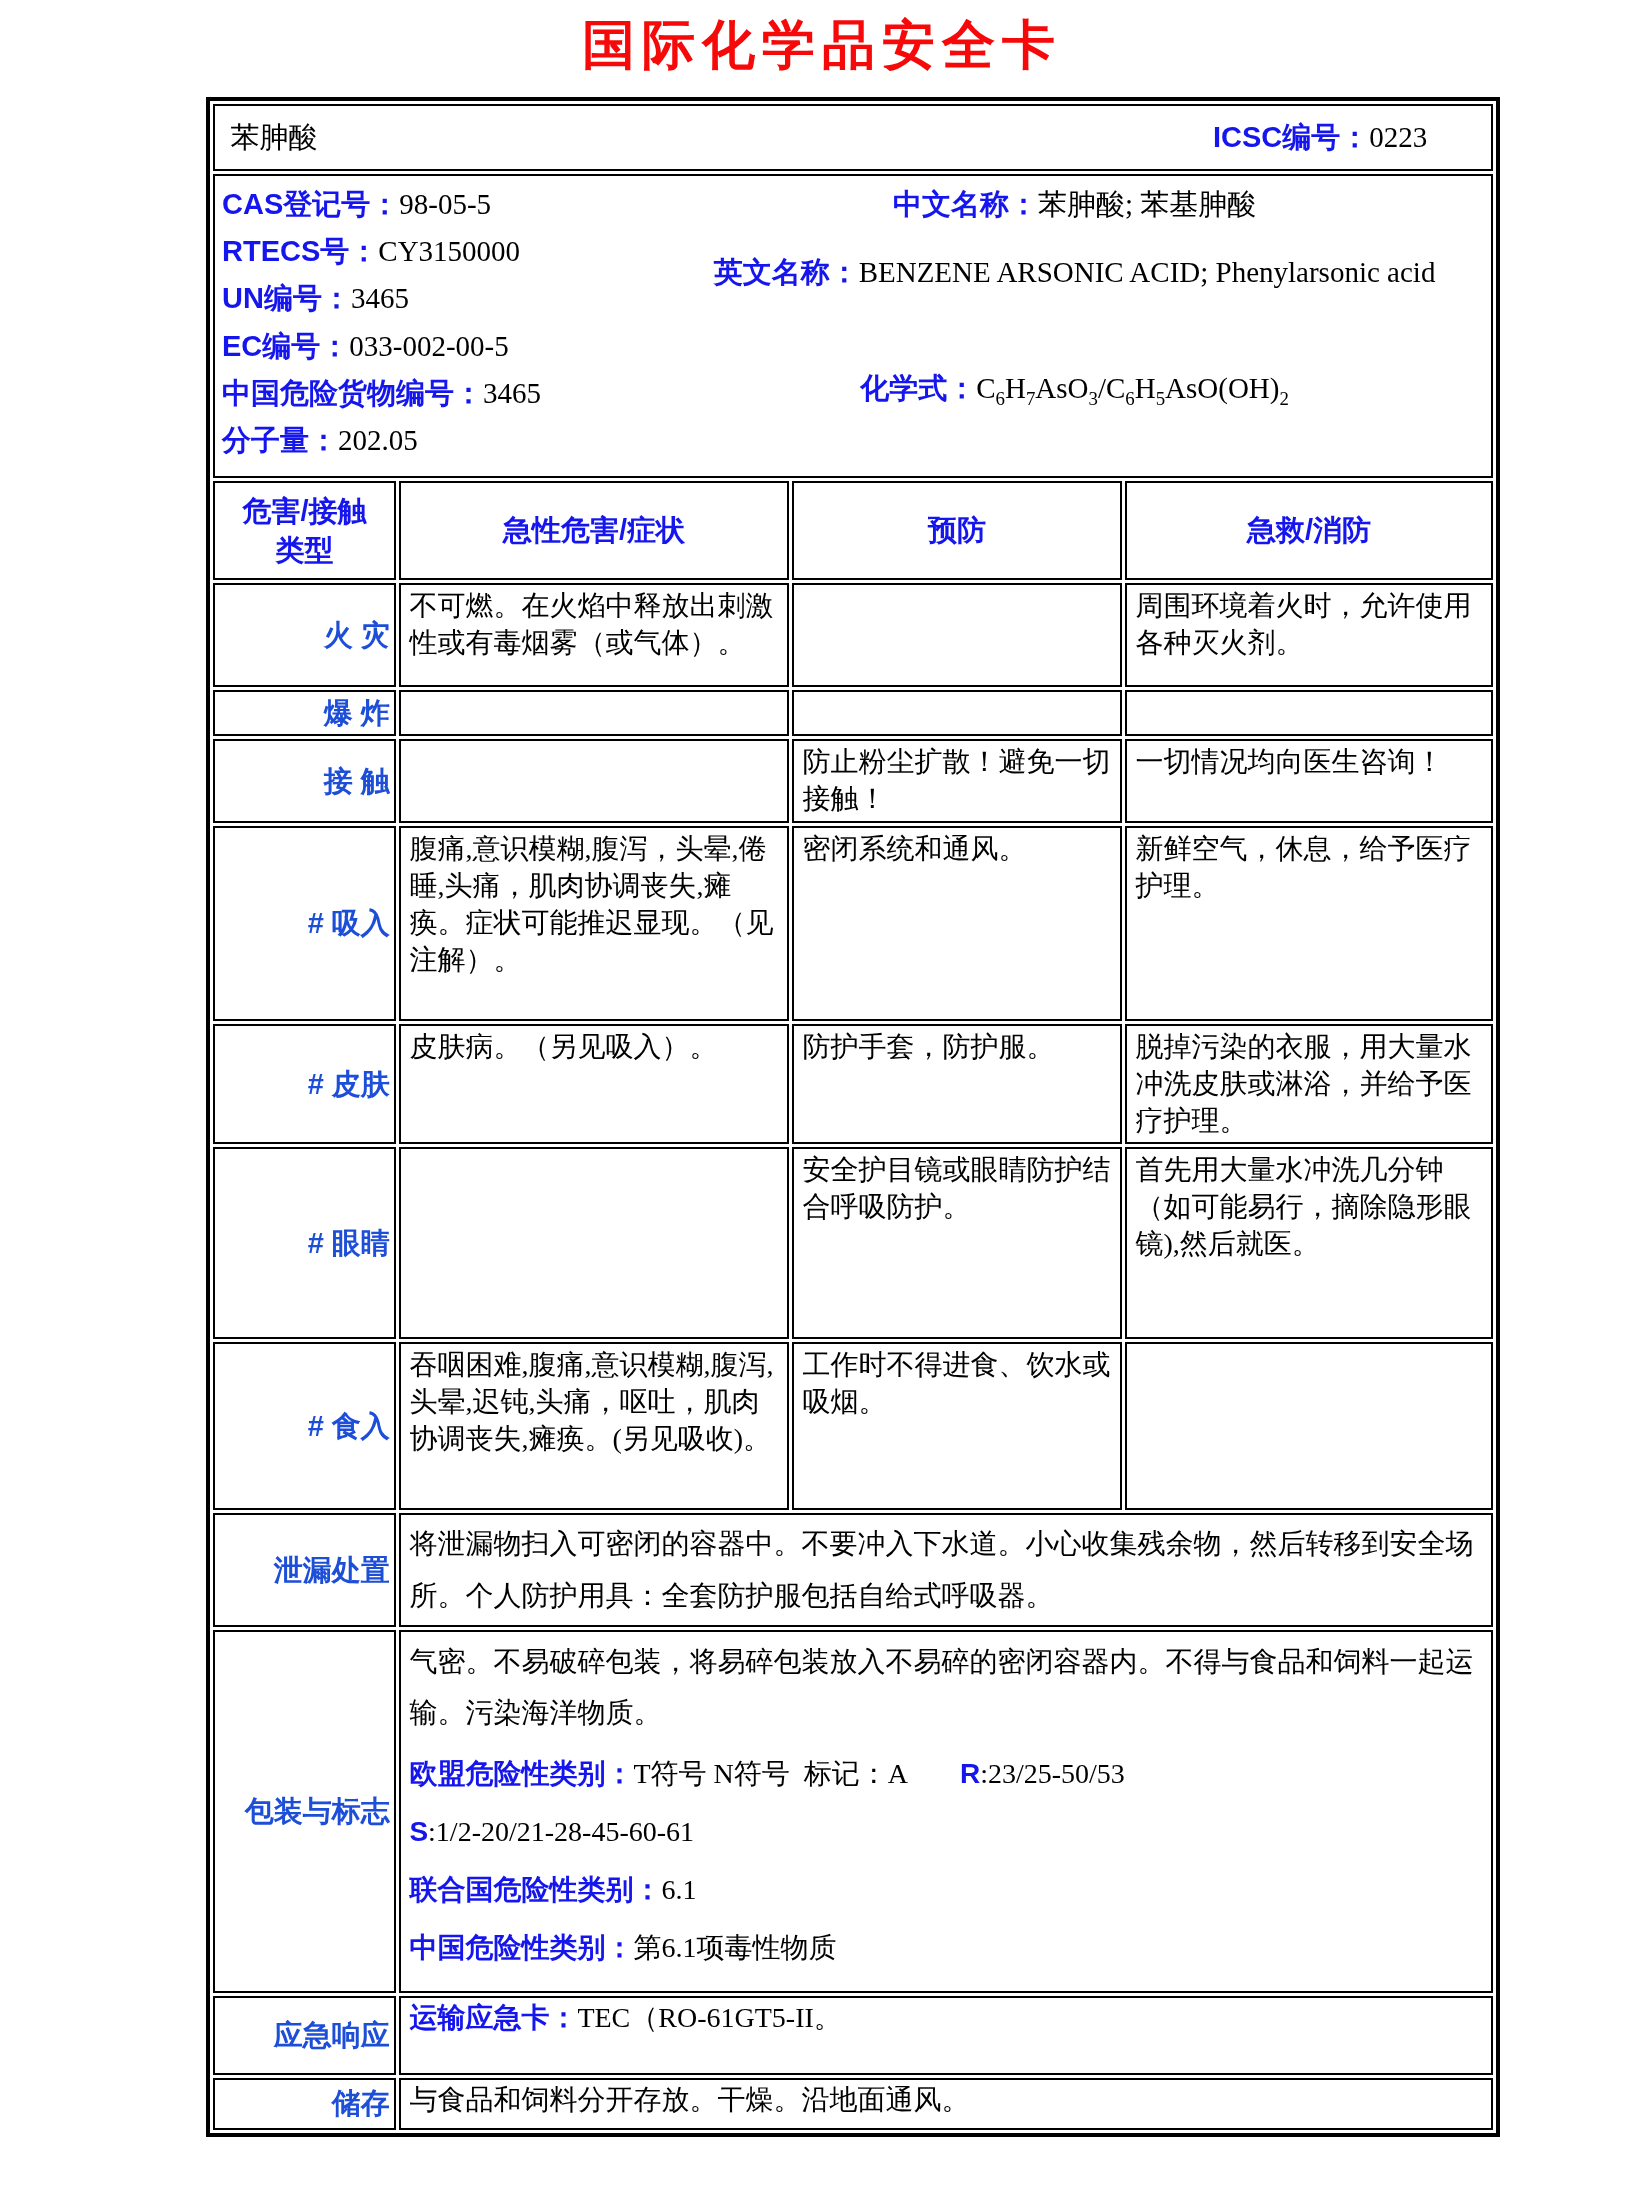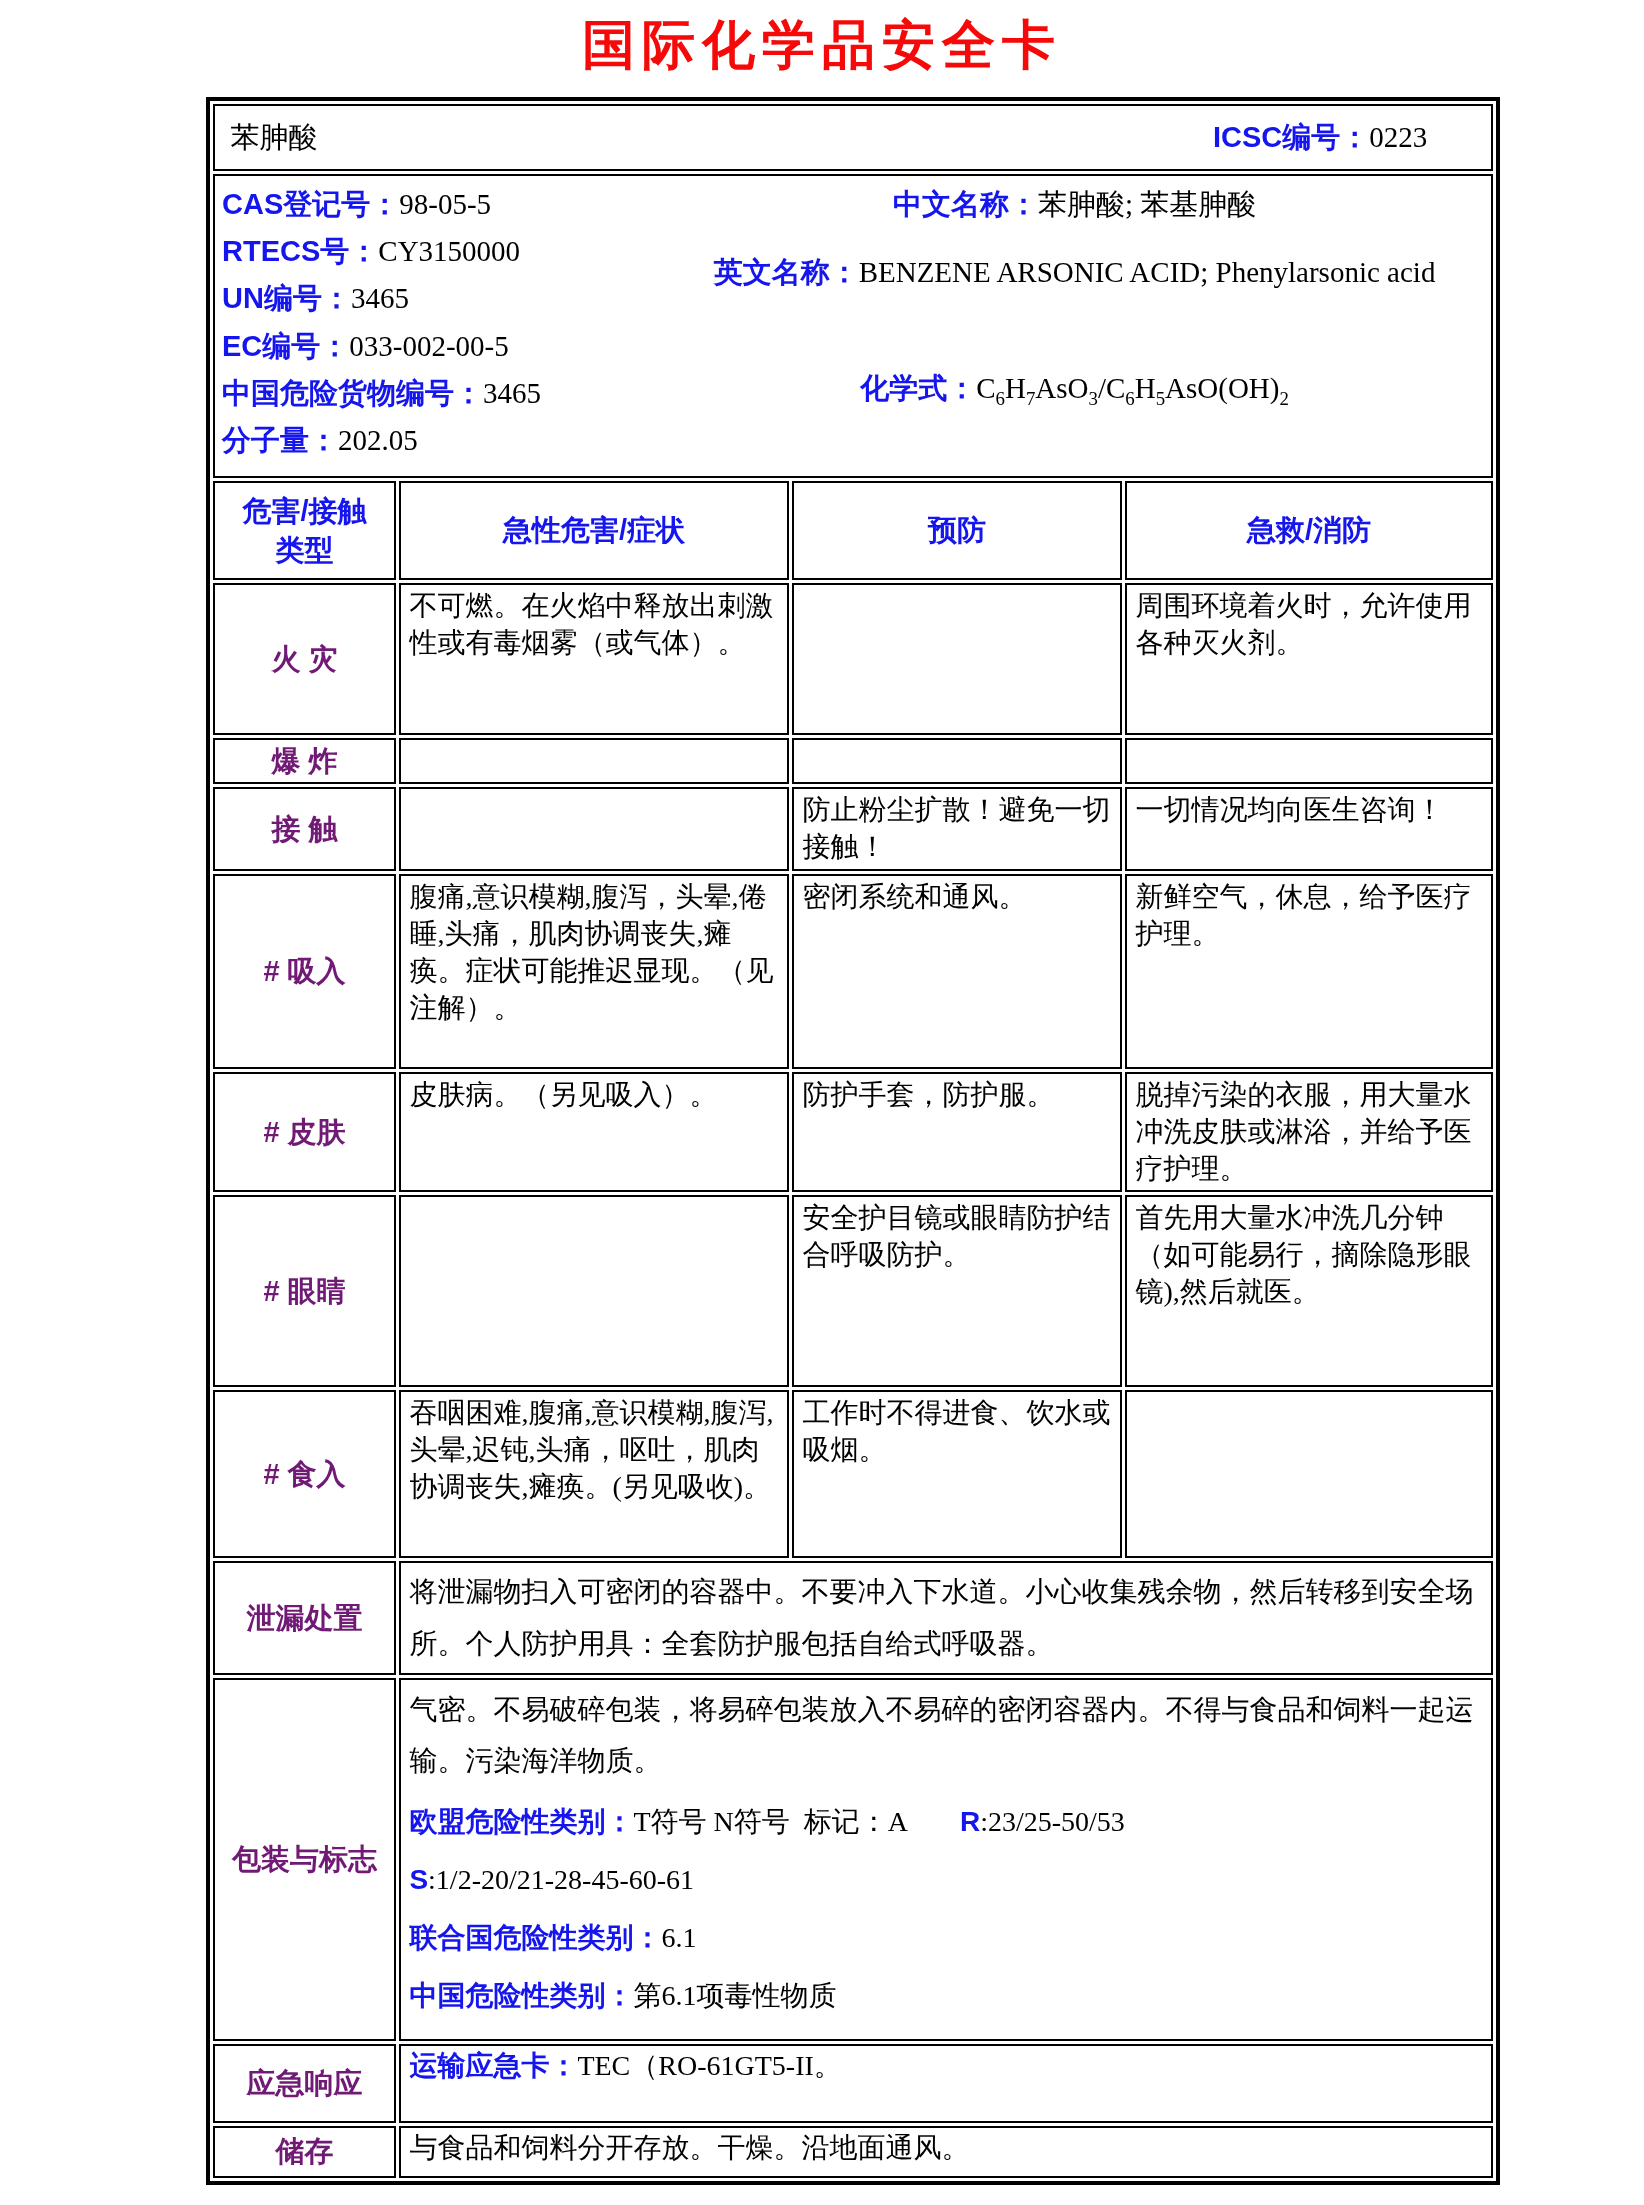--- a/index.html
+++ b/index.html
@@ -88,31 +88,31 @@
     font-family: "Liberation Sans", "DejaVu Sans", sans-serif;
     font-weight: bold;
     font-size: 29px;
     line-height: 1.35;
   }
   tr.row-col-headers th.th-type { padding: 0 16.7px; }
 
   
   td.type-cell {
     vertical-align: middle;
-    text-align: center;
-    color: #701a75;
+    text-align: right;
+    color: #1d4ed8;
     font-family: "Liberation Sans", "DejaVu Sans", sans-serif;
     font-weight: bold;
     font-size: 29px;
     white-space: nowrap;
     padding: 0 4.2px;
   }
   td.body-cell { padding: 2.8px 8.4px; }
 
-  tr.row-fire td      { height: 152px; }
+  tr.row-fire td      { height: 104px; }
   tr.row-explosion td { height: 46px;  }
   tr.row-exposure td  { height: 78px; }
   tr.row-inhalation td{ height: 195px; }
   tr.row-skin td      { height: 114px; }
   tr.row-eyes td      { height: 192px; }
   tr.row-ingestion td { height: 168px; }
   tr.row-spillage td  { height: 105px; }
   tr.row-packaging td { height: 296px; }
   tr.row-emergency td { height: 79px; }
   tr.row-storage td   { height: 52px;  }

